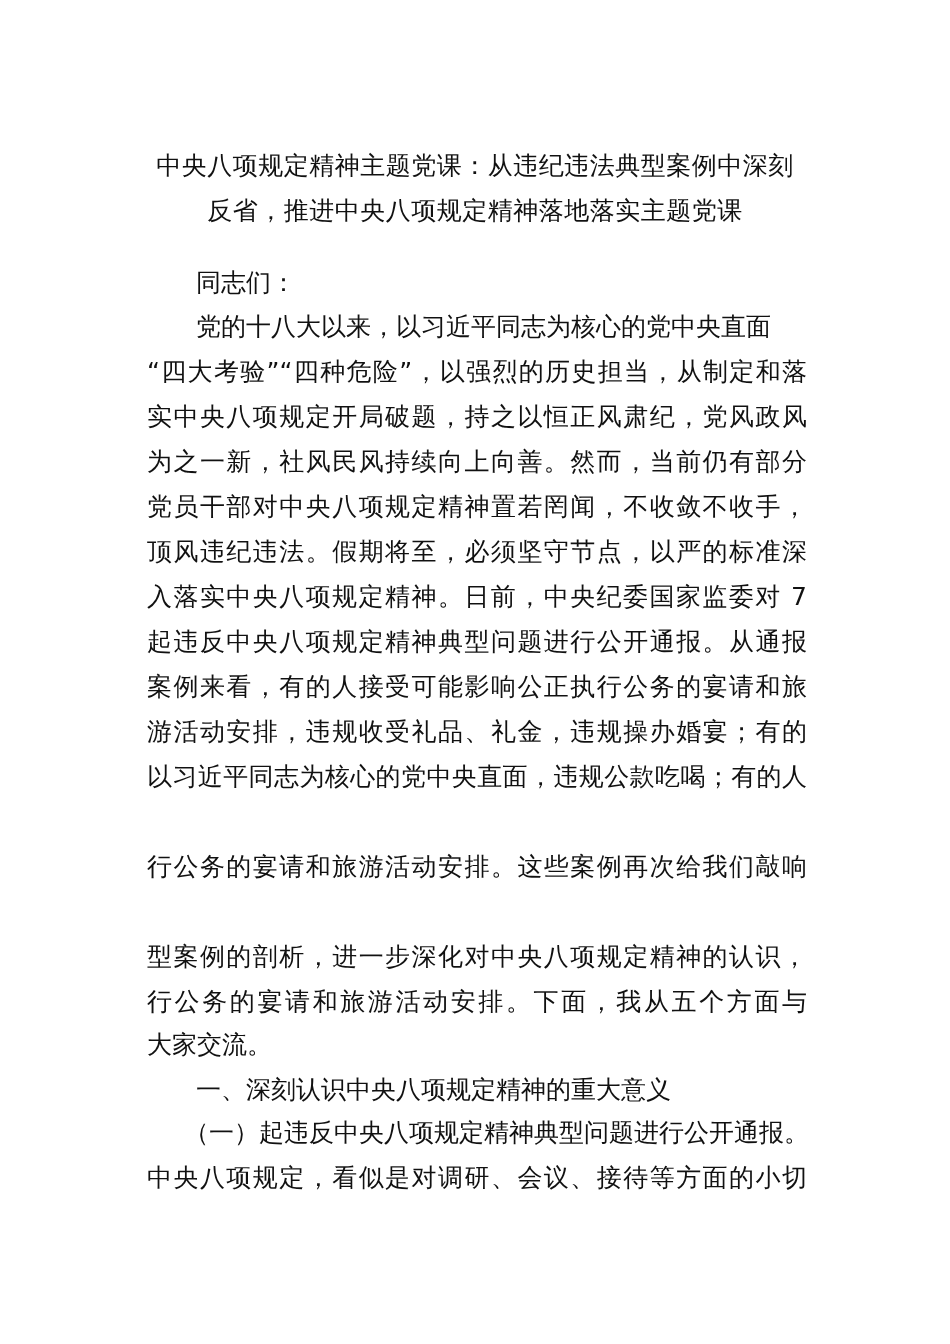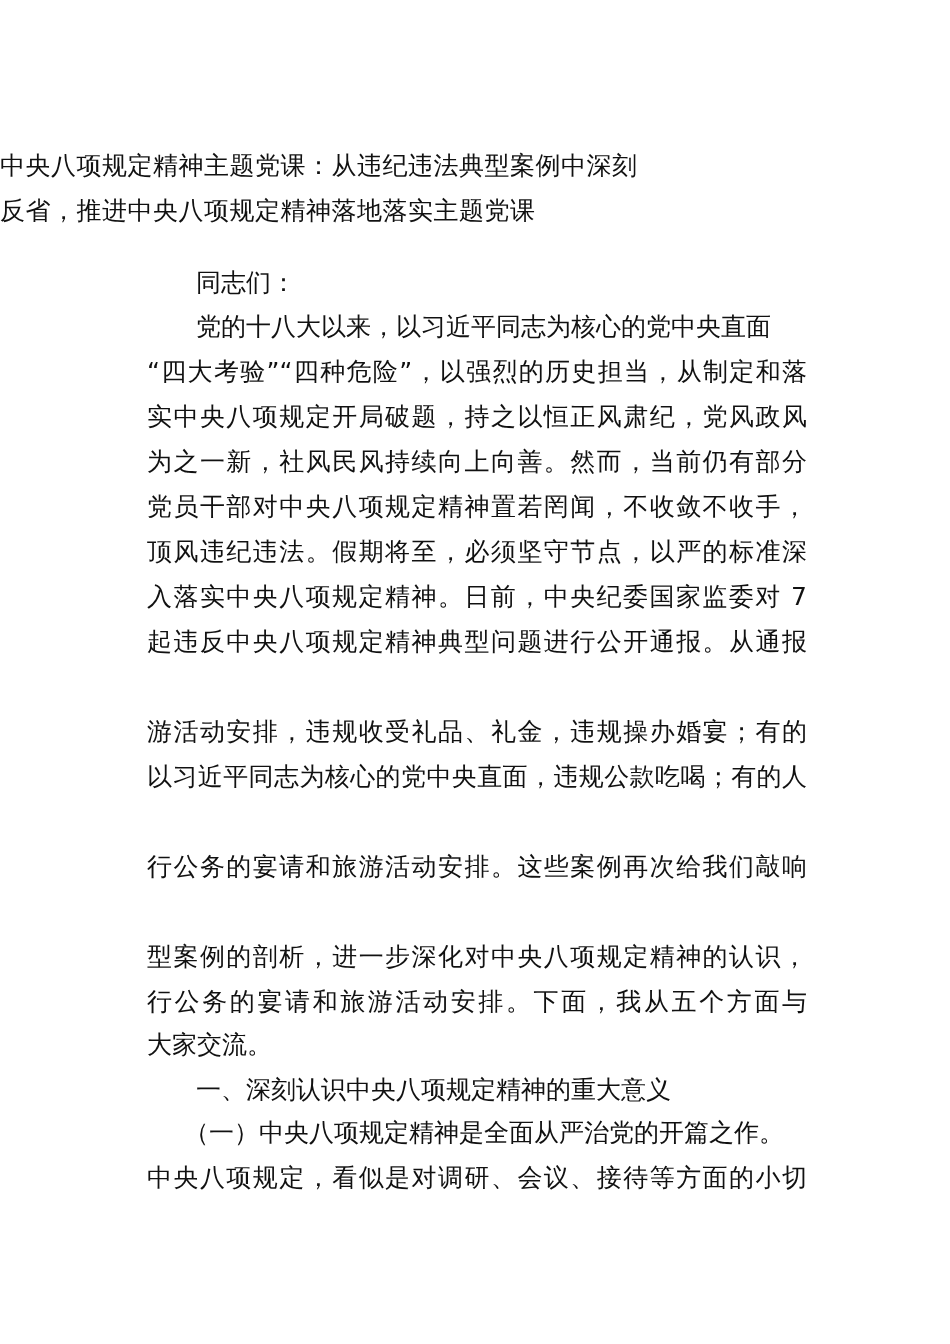--- a/index.html
+++ b/index.html
@@ -1,19 +1,19 @@
 <!DOCTYPE html>
 <html><head>
 <meta charset="utf-8">
 <style>
   html, body { margin: 0; padding: 0; background: #ffffff; }
   body { width: 950px; height: 1344px; position: relative; overflow: hidden;
          font-family: "DejaVu Sans", "Liberation Sans", sans-serif; color: #111; }
   .page { position: absolute; left: 0; top: 0; width: 950px; height: 1344px; background: #fff; }
-  .title { position: absolute; left: 0; width: 950px; font-size: 25px;
+  .title { position: absolute; left: 0; width: 950px; text-align: center; font-size: 25px;
            letter-spacing: 0.5px; line-height: 30px; }
   .t1 { top: 151px; }
   .t2 { top: 196px; }
   .line { position: absolute; left: 147px; width: 660px; font-size: 25px; line-height: 30px;
           white-space: nowrap; text-align: justify; text-align-last: justify; }
   .indent { left: 196px; width: 611px; text-align: center; text-align-last: left; }
   .last { text-align-last: left; }
 </style>
 </head>
 <body>
@@ -25,23 +25,24 @@
   <div class="line indent" style="top:268px">同志们：</div>
 
   <div class="line indent" style="top:312px">党的十八大以来，以习近平同志为核心的党中央直面</div>
   <div class="line" style="top:357px">“四大考验”“四种危险”，以强烈的历史担当，从制定和落</div>
   <div class="line" style="top:402px">实中央八项规定开局破题，持之以恒正风肃纪，党风政风</div>
   <div class="line" style="top:447px">为之一新，社风民风持续向上向善。然而，当前仍有部分</div>
   <div class="line" style="top:492px">党员干部对中央八项规定精神置若罔闻，不收敛不收手，</div>
   <div class="line" style="top:537px">顶风违纪违法。假期将至，必须坚守节点，以严的标准深</div>
   <div class="line" style="top:582px">入落实中央八项规定精神。日前，中央纪委国家监委对 7</div>
   <div class="line" style="top:627px">起违反中央八项规定精神典型问题进行公开通报。从通报</div>
+  <div class="line" style="top:672px">案例来看，有的人接受可能影响公正执行公务的宴请和旅</div>
   <div class="line" style="top:717px">游活动安排，违规收受礼品、礼金，违规操办婚宴；有的</div>
   <div class="line" style="top:762px">以习近平同志为核心的党中央直面，违规公款吃喝；有的人</div>
   <div class="line" style="top:852px">行公务的宴请和旅游活动安排。这些案例再次给我们敲响</div>
   <div class="line" style="top:942px">型案例的剖析，进一步深化对中央八项规定精神的认识，</div>
   <div class="line" style="top:987px">行公务的宴请和旅游活动安排。下面，我从五个方面与</div>
   <div class="line indent" style="top:1075px">一、深刻认识中央八项规定精神的重大意义</div>
 
   <div class="line last" style="top:1030px">大家交流。</div>
-  <div class="line indent" style="top:1118px; left:184px;">（一）中央八项规定精神是全面从严治党的开篇之作。</div>
+  <div class="line indent" style="top:1118px; left:184px;">（一）起违反中央八项规定精神典型问题进行公开通报。</div>
   <div class="line" style="top:1163px">中央八项规定，看似是对调研、会议、接待等方面的小切</div>
 </div>
 
 </body></html>

